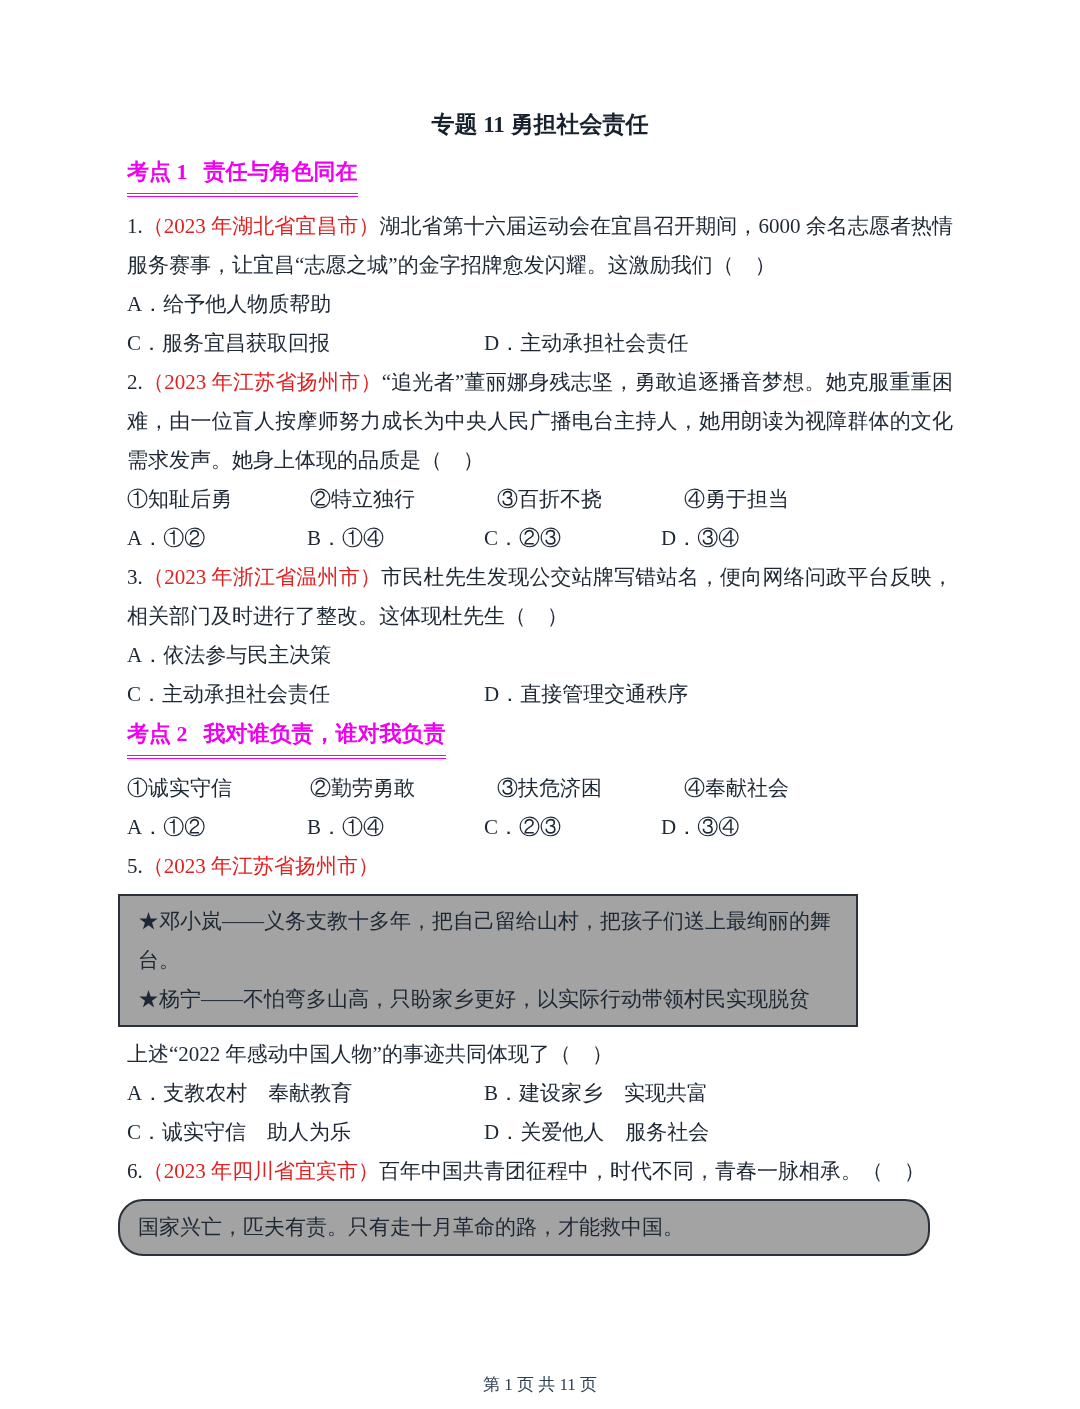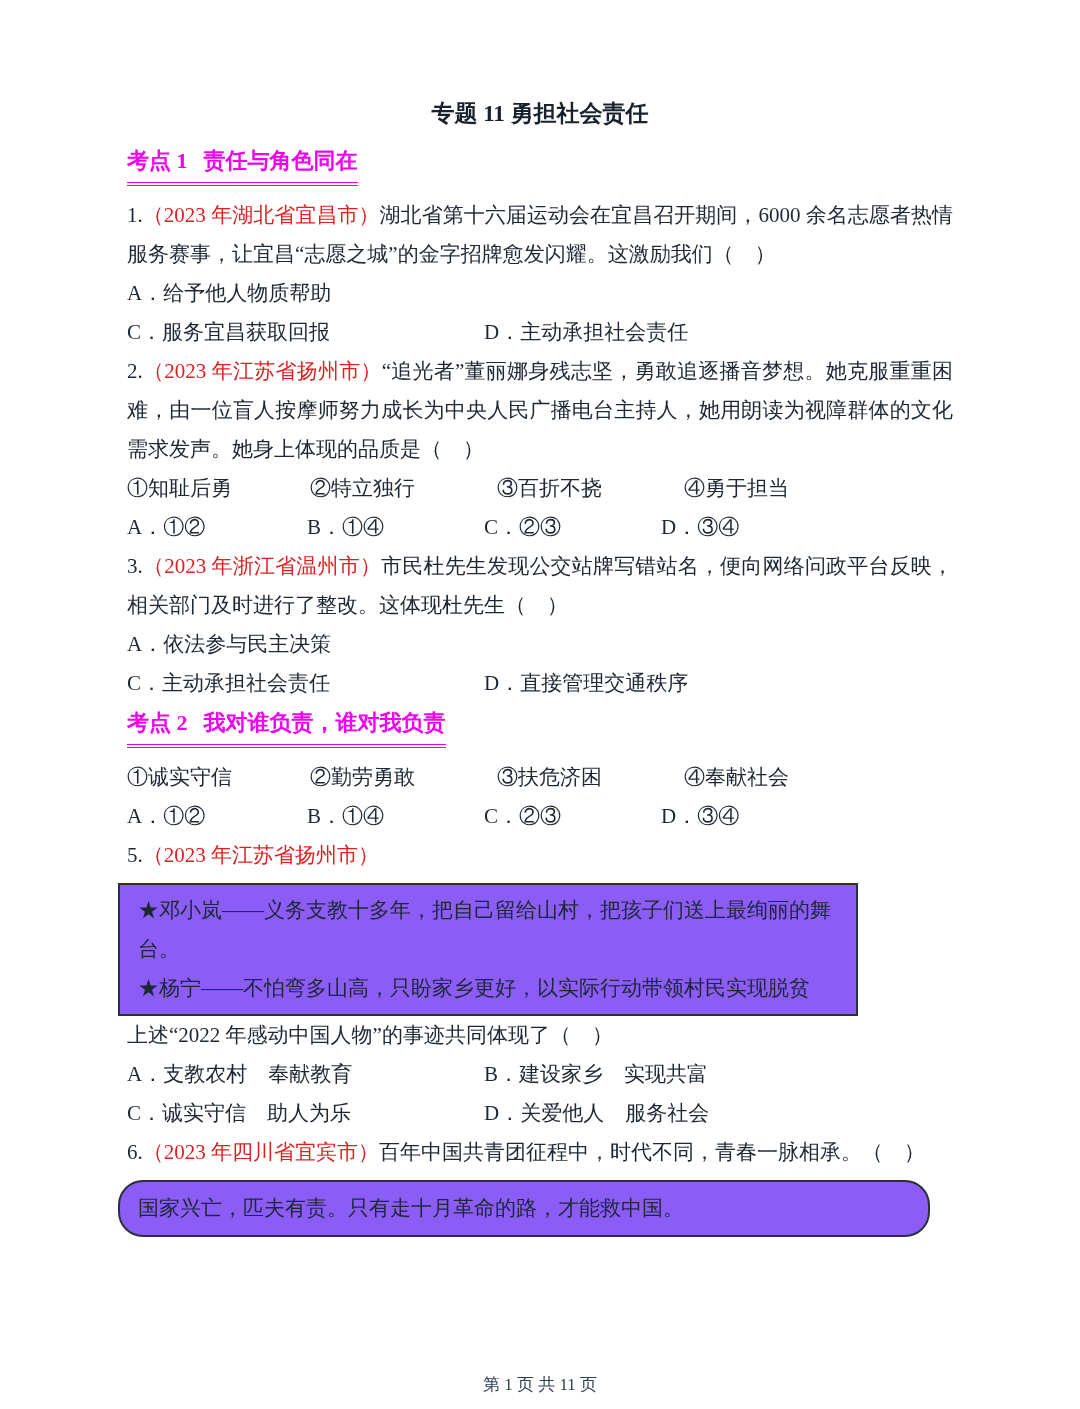--- a/index.html
+++ b/index.html
@@ -14,21 +14,21 @@
     overflow: hidden;
     color: #1e2834;
     font-family: "Liberation Serif", "DejaVu Serif", serif;
     font-size: 21px;
     line-height: 39px;
   }
   .page {
     padding: 88px 127px 0 127px;
   }
   .title {
-    margin: 5px 0 8px 0;
+    margin: 16px 0 8px 0;
     text-align: center;
     font-size: 23px;
     font-weight: bold;
     line-height: 42px;
     color: #18222e;
   }
   .kd {
     margin: 0 0 10px 0;
     font-size: 22px;
     font-weight: bold;
@@ -49,24 +49,24 @@
   .row {
     display: grid;
     line-height: 39px;
   }
   .cols2  { grid-template-columns: 357px 1fr; }
   .cols4  { grid-template-columns: 183px 187px 187px 1fr; }
   .colsAD { grid-template-columns: 180px 177px 177px 1fr; }
   .qbox {
     box-sizing: border-box;
     border: 2px solid #2b3138;
-    margin: 8px 0 0 -9px;
+    margin: 8px 0 8px -9px;
     padding: 6px 14px 6px 18px;
     width: 740px;
-    background: #8b5cf6;
+    background: #a3a3a3;
   }
   .qbox.wide {
     width: 812px;
     padding: 7px 14px 7px 18px;
     border-radius: 25px;
   }
   .qbox p { margin: 0; }
   .footer {
     position: absolute;
     left: 0;

